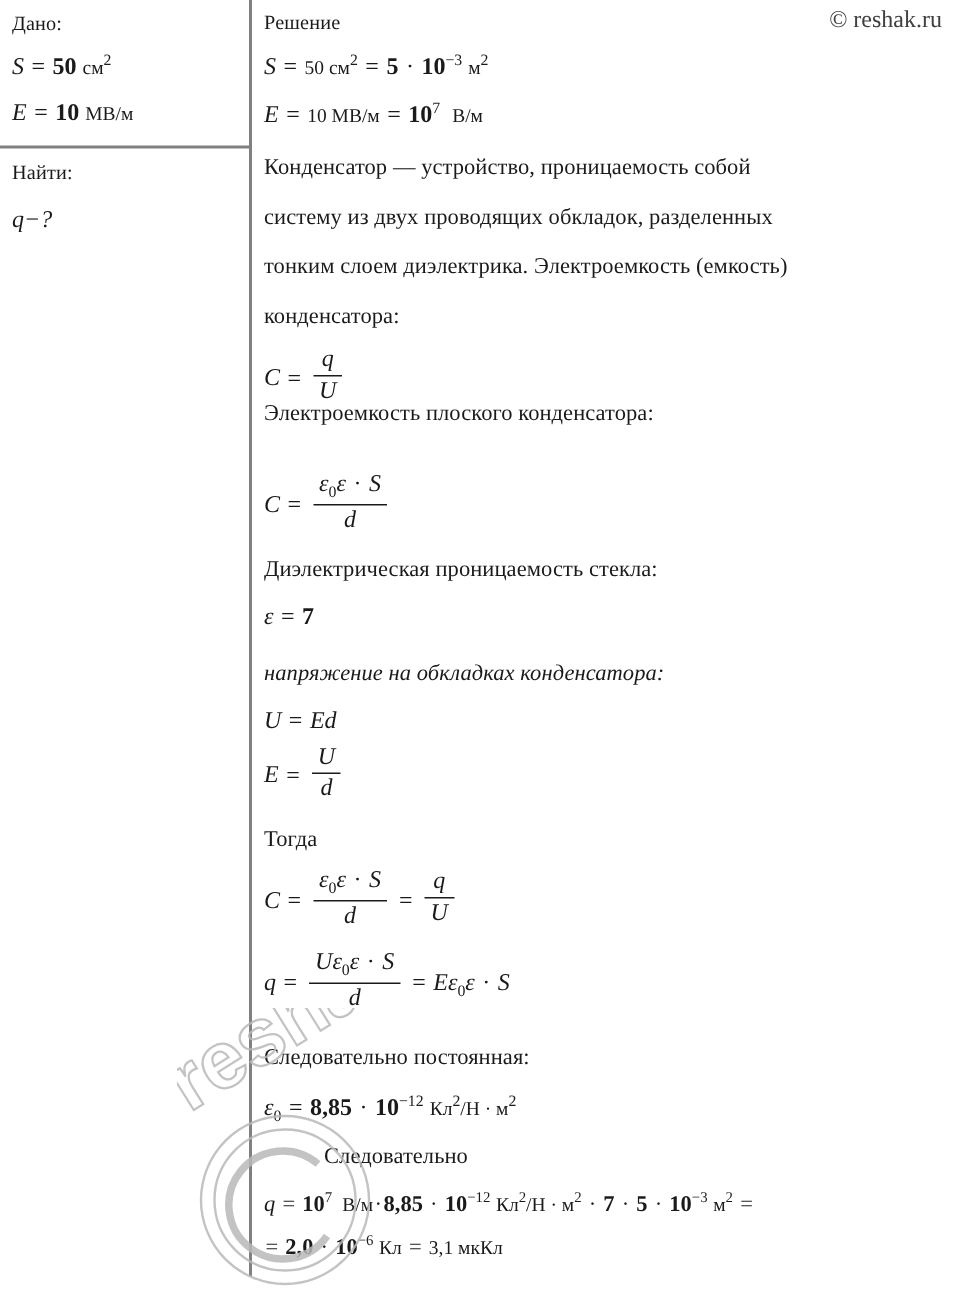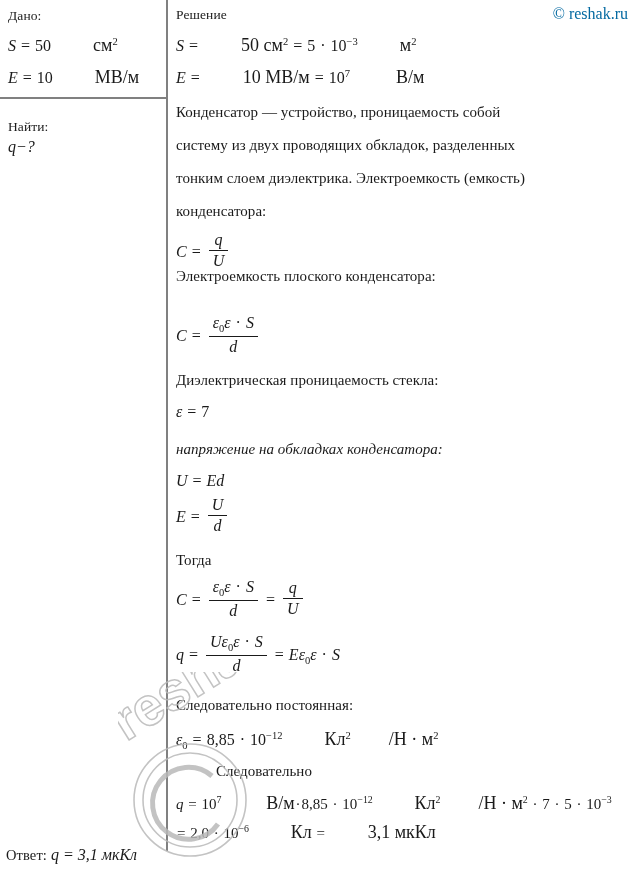--- a/index.html
+++ b/index.html
@@ -59,22 +59,22 @@
     letter-spacing: 0.1px;
   }
   .body-txt {
     font-size: 15px;
     letter-spacing: 0.05px;
   }
   .math {
     font-size: 16px;
     font-style: italic;
   }
-  .math .unit { font-style: normal; font-size: 18px; margin-left: 38px; }
-  .math .num { font-style: normal; }
+  .math .unit { font-style: normal; font-size: 13px; }
+  .math .num { font-style: normal; font-weight: bold; }
   .math .op { font-style: normal; padding: 0 1px; }
 
   
   .abs { position: absolute; left: 0; white-space: nowrap; }
 
   
   .frac {
     display: inline-block;
     vertical-align: middle;
     text-align: center;
@@ -96,21 +96,21 @@
 
   sup.sp { font-size: 0.66em; vertical-align: super; font-style: normal; }
   sub.sb { font-size: 0.66em; vertical-align: sub; font-style: normal; }
 
   
   .wm-top {
     position: absolute;
     right: 12px;
     top: 5px;
     font-size: 16px;
-    color: #0369a1;
+    color: #404040;
     font-family: "Liberation Serif", "DejaVu Serif", serif;
     white-space: nowrap;
   }
   .wm-big {
     position: absolute;
     left: 118px;
     top: 672px;
     width: 230px;
     height: 190px;
     pointer-events: none;
@@ -138,21 +138,21 @@
       <span class="unit">см</span><sup class="sp">2</sup>
     </div>
 
     <div class="abs math" style="top:67px;">
       <span>E</span>
       <span class="op">=</span>
       <span class="num">10</span>
       <span class="unit">МВ/м</span>
     </div>
 
-    <div class="abs label-txt" style="top:107px;margin-top:12px;">Найти:</div>
+    <div class="abs label-txt" style="top:107px;">Найти:</div>
 
     <div class="abs math" style="top:138px;">q−?</div>
   </div>
 
   <div class="solution-col">
 
     <div class="abs label-txt" style="top:7px;">Решение</div>
 
     <div class="abs math" style="top:35px;">
       <span>S</span>
@@ -286,26 +286,20 @@
       <span class="op">=</span>
       <span class="num">2,0</span>
       <span class="op">·</span>
       <span class="num">10</span><sup class="sp">−6</sup>
       <span class="unit">Кл</span>
       <span class="op">=</span>
       <span class="unit">3,1 мкКл</span>
     </div>
   </div>
 
-  <div class="answer-row">
-    <span class="label-txt" style="font-size:14.5px;">Ответ:</span>
-    <span class="math">q</span>
-    <span class="math op">=</span>
-    <span class="math unit">3,1 мкКл</span>
-  </div>
 
   <svg class="wm-big" viewBox="0 0 230 190">
     <g fill="none" stroke="#b9b9b9" stroke-width="1.6">
       <circle cx="72" cy="128" r="56"></circle>
       <circle cx="72" cy="128" r="47"></circle>
       <path d="M94 104 a36 36 0 1 0 6 48" stroke-width="5"></path>
     </g>
     <text x="8" y="70" transform="rotate(-32 8 70)" font-family="'Liberation Sans', sans-serif" font-size="54" font-weight="bold" fill="none" stroke="#b9b9b9" stroke-width="1.5">reshak.ru</text>
   </svg>
 

